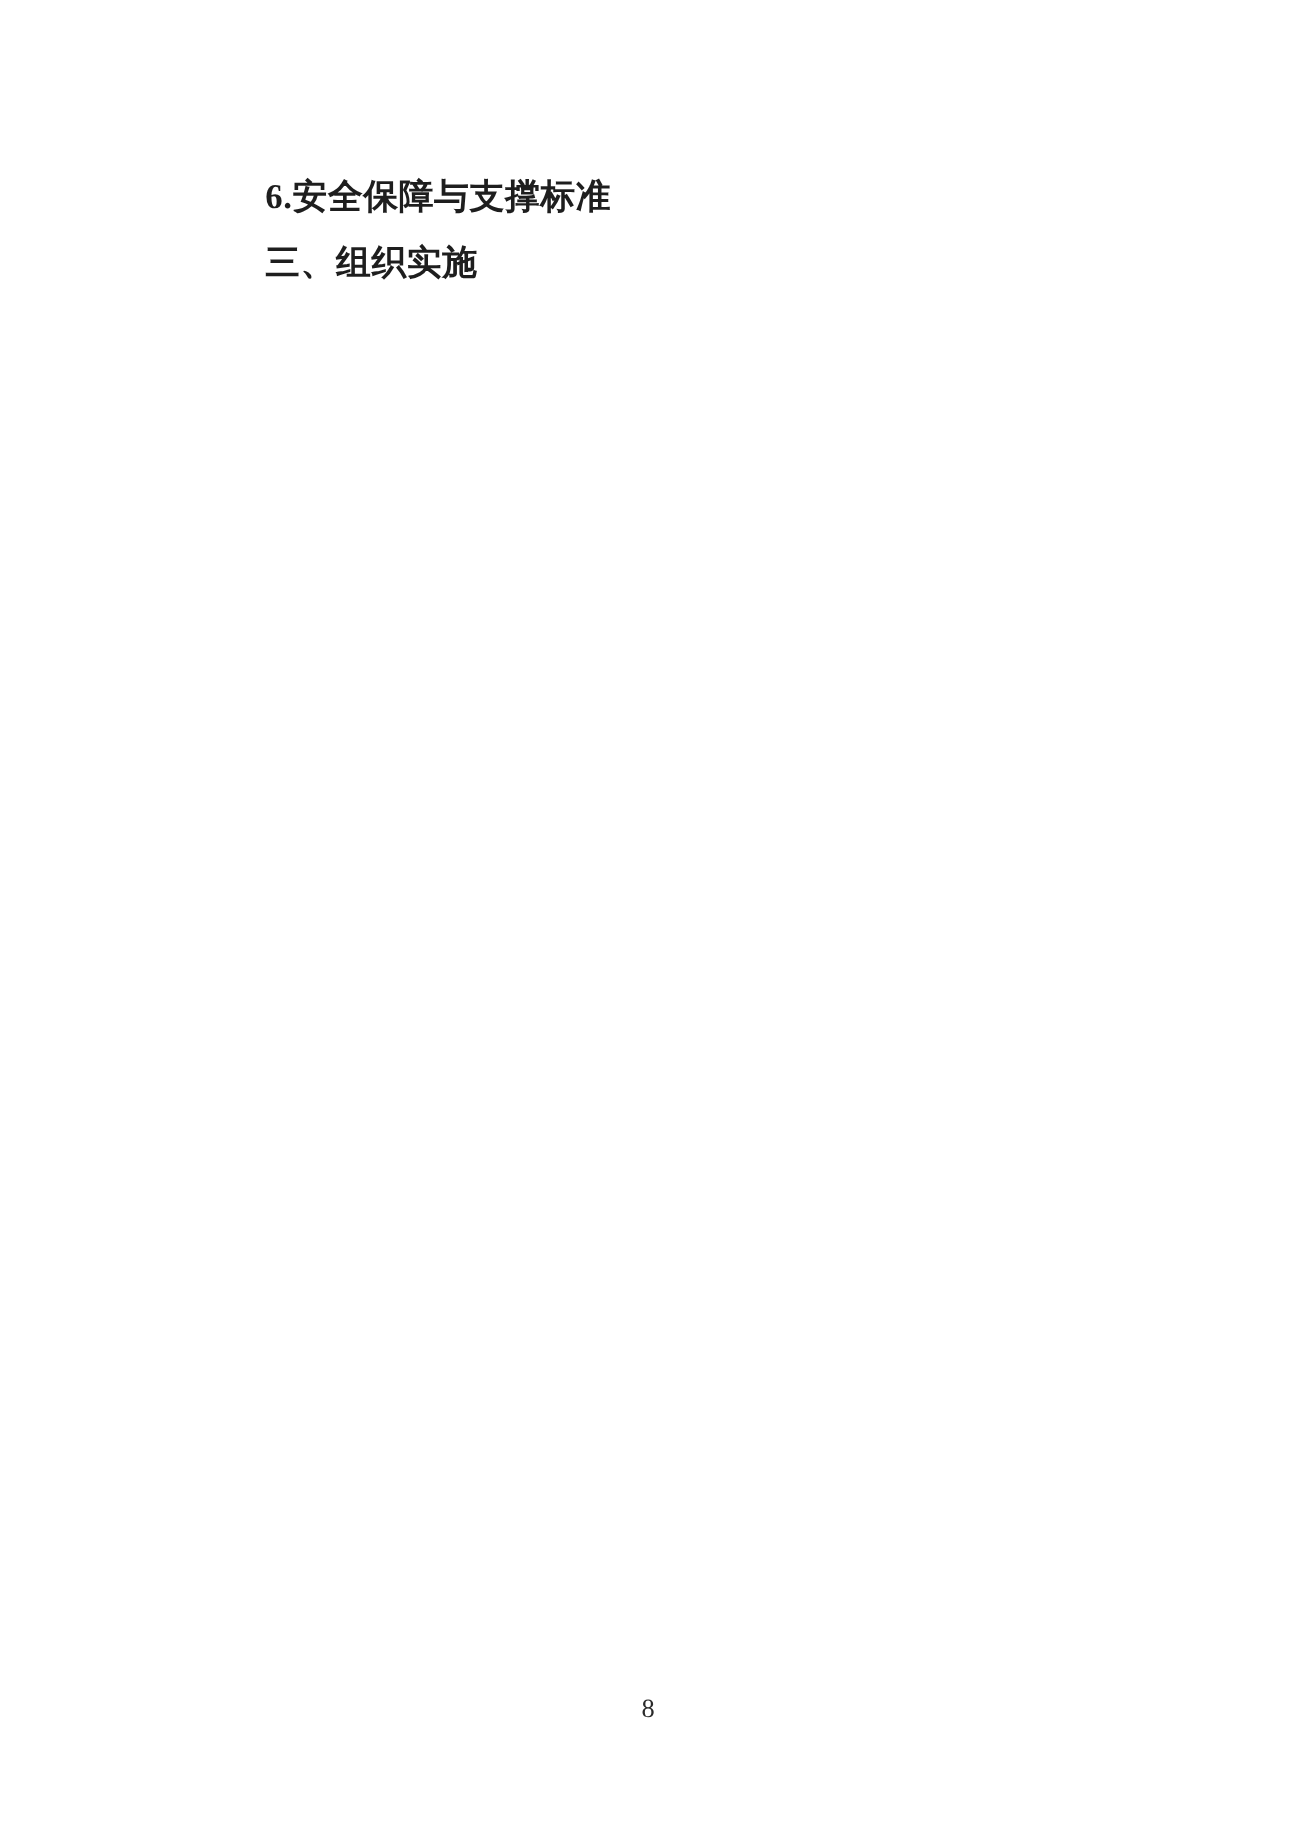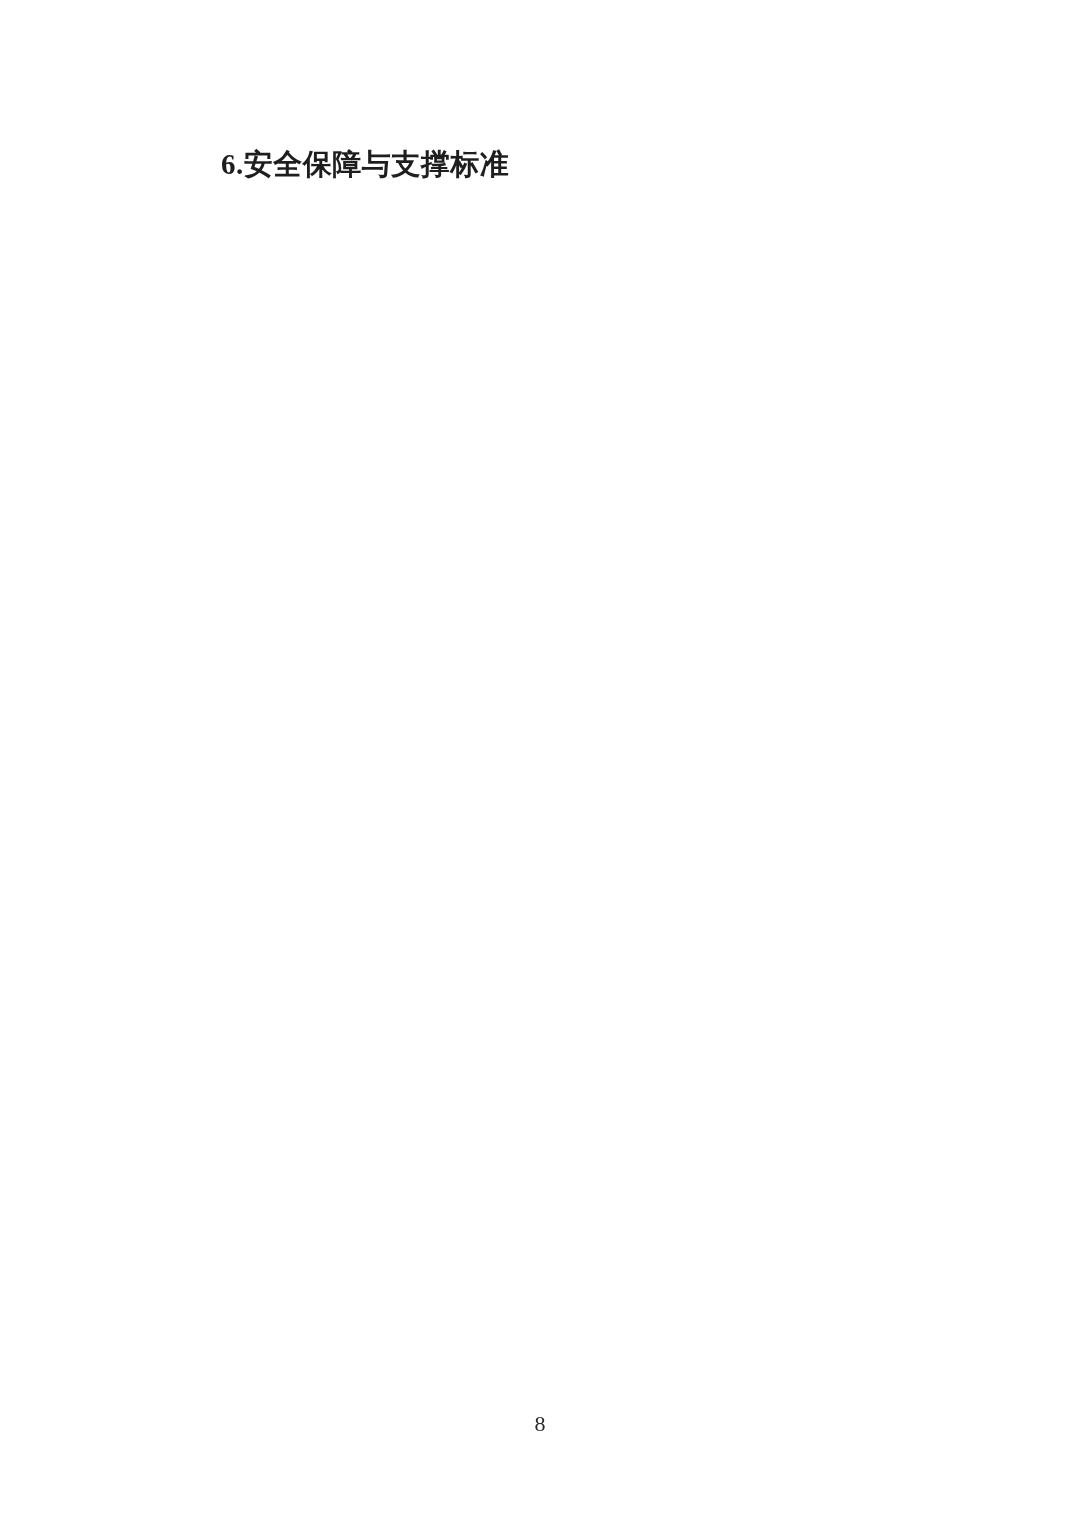--- a/index.html
+++ b/index.html
@@ -48,17 +48,18 @@
     line-height: 36px;
     color: #2a2a2a;
   }
 </style>
 </head>
 <body>
 
 <div class="page">
   <main class="doc-body">
       <h2 class="block heading">6.安全保障与支撑标准</h2>
+      <h2 class="block heading">三、组织实施</h2>
     </main>
   <footer class="page-footer">
     <span>8</span>
   </footer>
 </div>
 
 </body></html>

